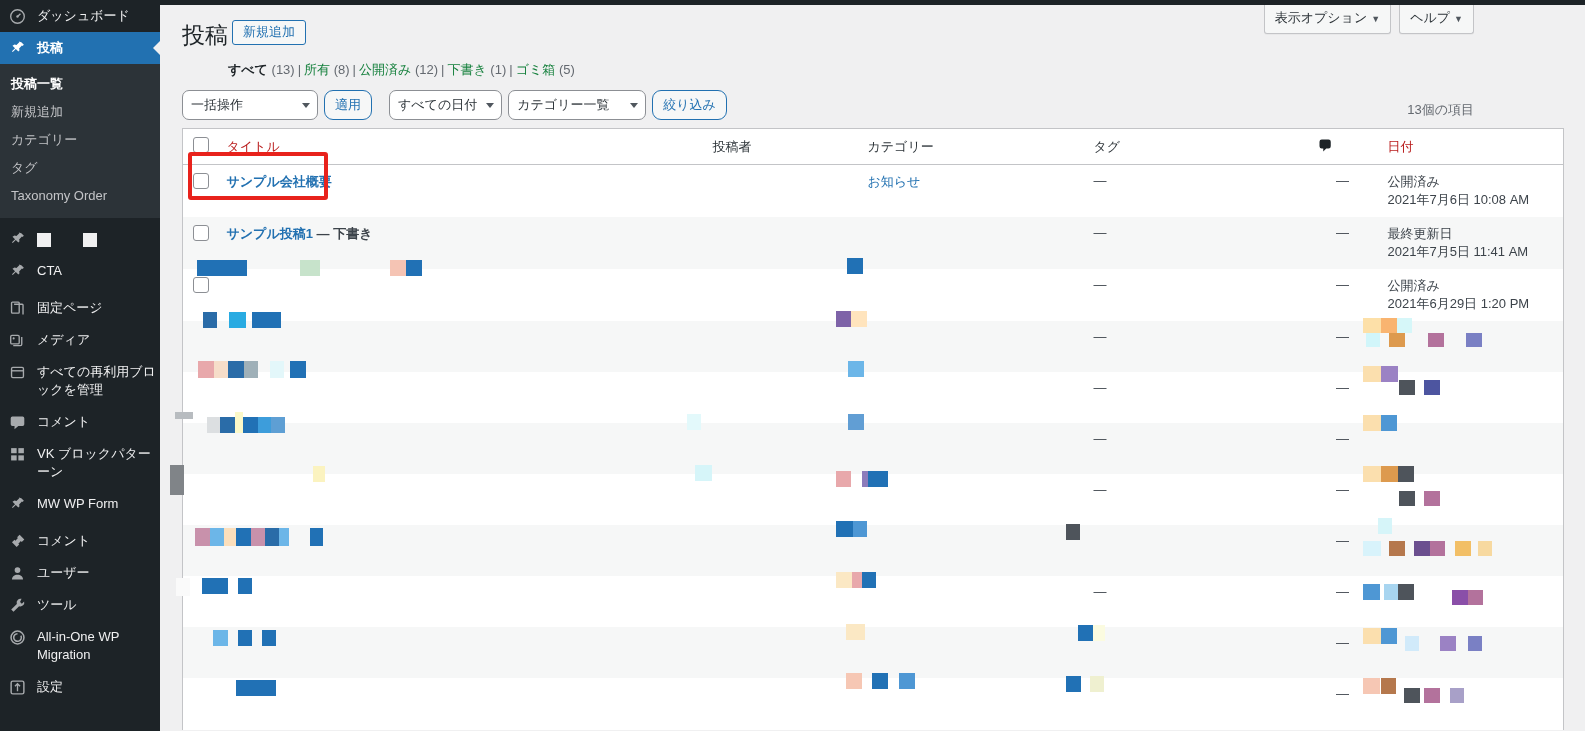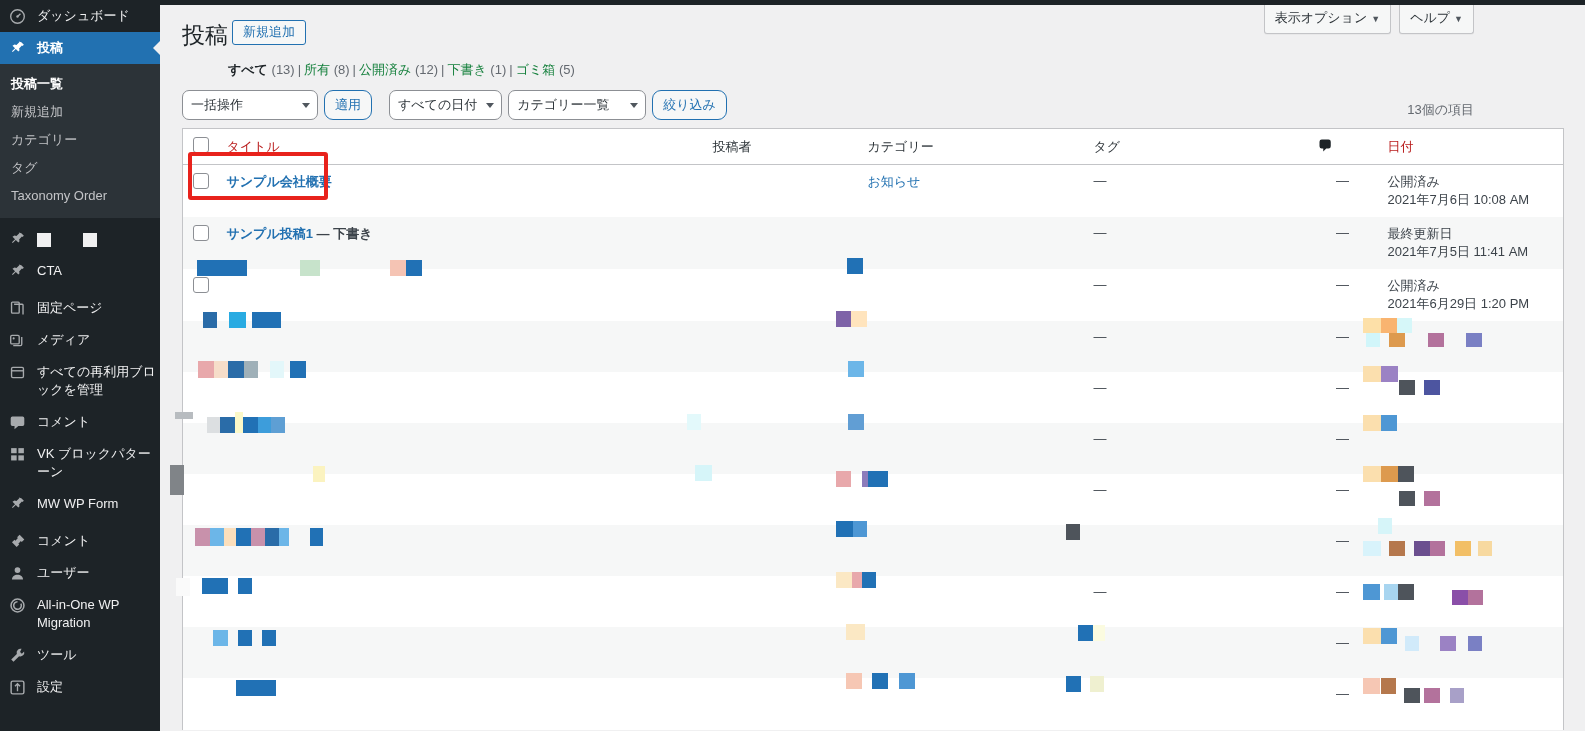--- a/index.html
+++ b/index.html
@@ -315,33 +315,33 @@
             <svg viewBox="0 0 20 20">
               <circle cx="10" cy="6" r="3.4"></circle>
               <path d="M3.5 17c0-3.6 2.9-5.6 6.5-5.6s6.5 2 6.5 5.6z"></path>
             </svg>
           </span>
           <span class="mi-label">ユーザー</span>
         </div>
         <div class="menu-item">
           <span class="mi-icon">
             <svg viewBox="0 0 20 20">
+              <path d="M14.8 2.2a4.6 4.6 0 0 0-5.6 5.9L2.6 14.7l2.7 2.7 6.6-6.6a4.6 4.6 0 0 0 5.9-5.6l-2.7 2.7-2.1-2.1z"></path>
+            </svg>
+          </span>
+          <span class="mi-label">ツール</span>
+        </div>
+        <div class="menu-item">
+          <span class="mi-icon">
+            <svg viewBox="0 0 20 20">
               <circle cx="10" cy="10" r="7.6" fill="none" stroke="currentColor" stroke-width="1.8"></circle>
               <path d="M10 5.5a4.5 4.5 0 1 0 4 2.4" fill="none" stroke="currentColor" stroke-width="1.8"></path>
             </svg>
           </span>
           <span class="mi-label">All-in-One WP Migration</span>
-        </div>
-        <div class="menu-item">
-          <span class="mi-icon">
-            <svg viewBox="0 0 20 20">
-              <path d="M14.8 2.2a4.6 4.6 0 0 0-5.6 5.9L2.6 14.7l2.7 2.7 6.6-6.6a4.6 4.6 0 0 0 5.9-5.6l-2.7 2.7-2.1-2.1z"></path>
-            </svg>
-          </span>
-          <span class="mi-label">ツール</span>
         </div>
         <div class="menu-item">
           <span class="mi-icon">
             <svg viewBox="0 0 20 20">
               <rect x="2.5" y="2.5" width="15" height="15" rx="2" fill="none" stroke="currentColor" stroke-width="1.7"></rect>
               <path d="M10 5.5v9M7 8.5l3-3 3 3" fill="none" stroke="currentColor" stroke-width="1.6"></path>
             </svg>
           </span>
           <span class="mi-label">設定</span>
         </div>

